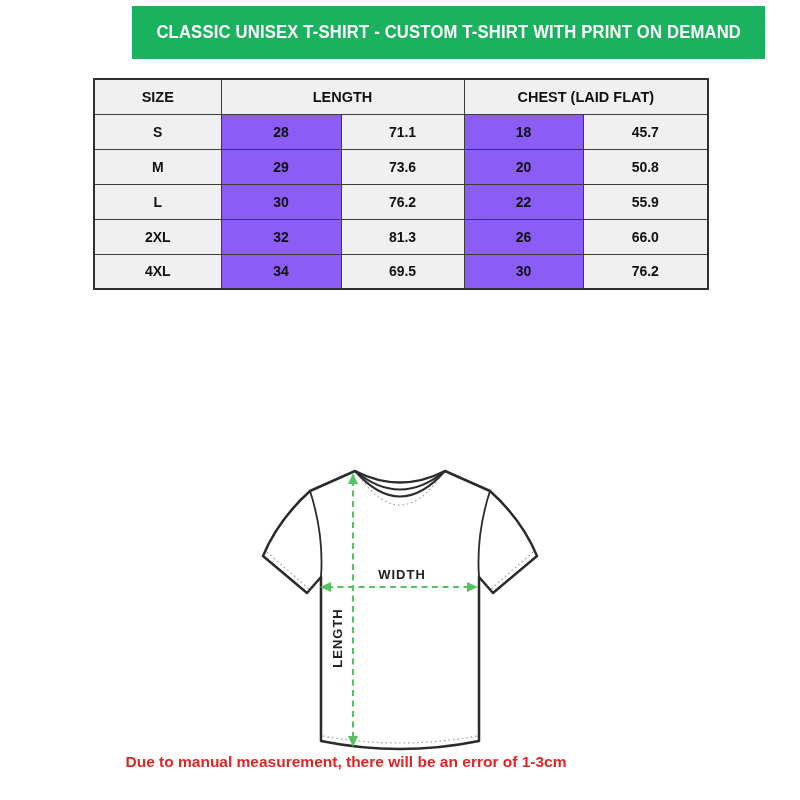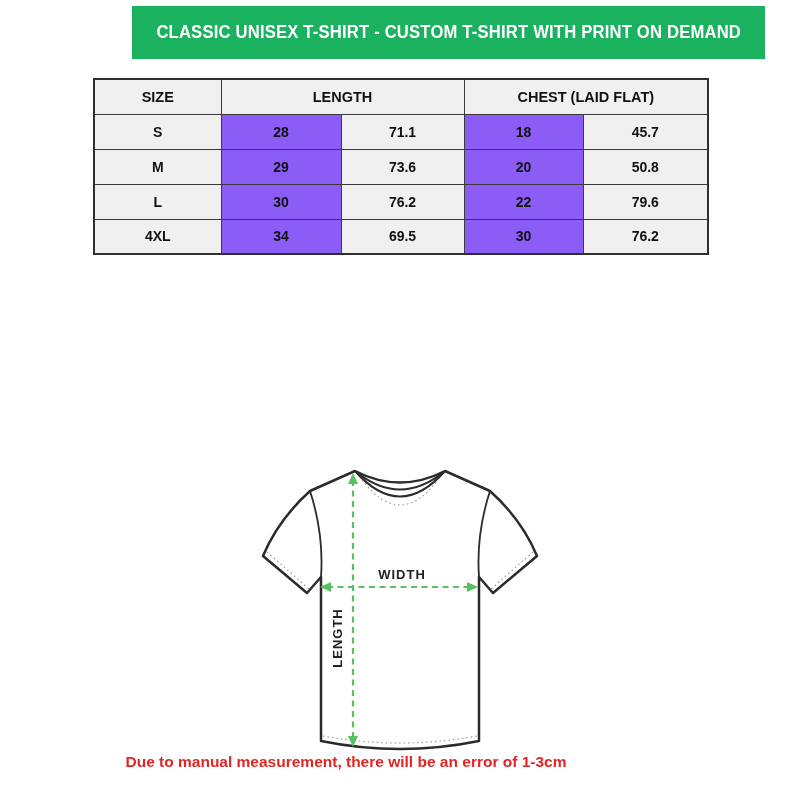--- a/index.html
+++ b/index.html
@@ -125,21 +125,28 @@
           <td>29</td>
           <td>73.6</td>
           <td>20</td>
           <td>50.8</td>
         </tr>
         <tr>
           <td>L</td>
           <td>30</td>
           <td>76.2</td>
           <td>22</td>
-          <td>79.6</td>
+          <td>55.9</td>
+        </tr>
+        <tr>
+          <td>2XL</td>
+          <td>32</td>
+          <td>81.3</td>
+          <td>26</td>
+          <td>66.0</td>
         </tr>
         <tr>
           <td>4XL</td>
           <td>34</td>
           <td>69.5</td>
           <td>30</td>
           <td>76.2</td>
         </tr>
       </tbody>
   </table>

